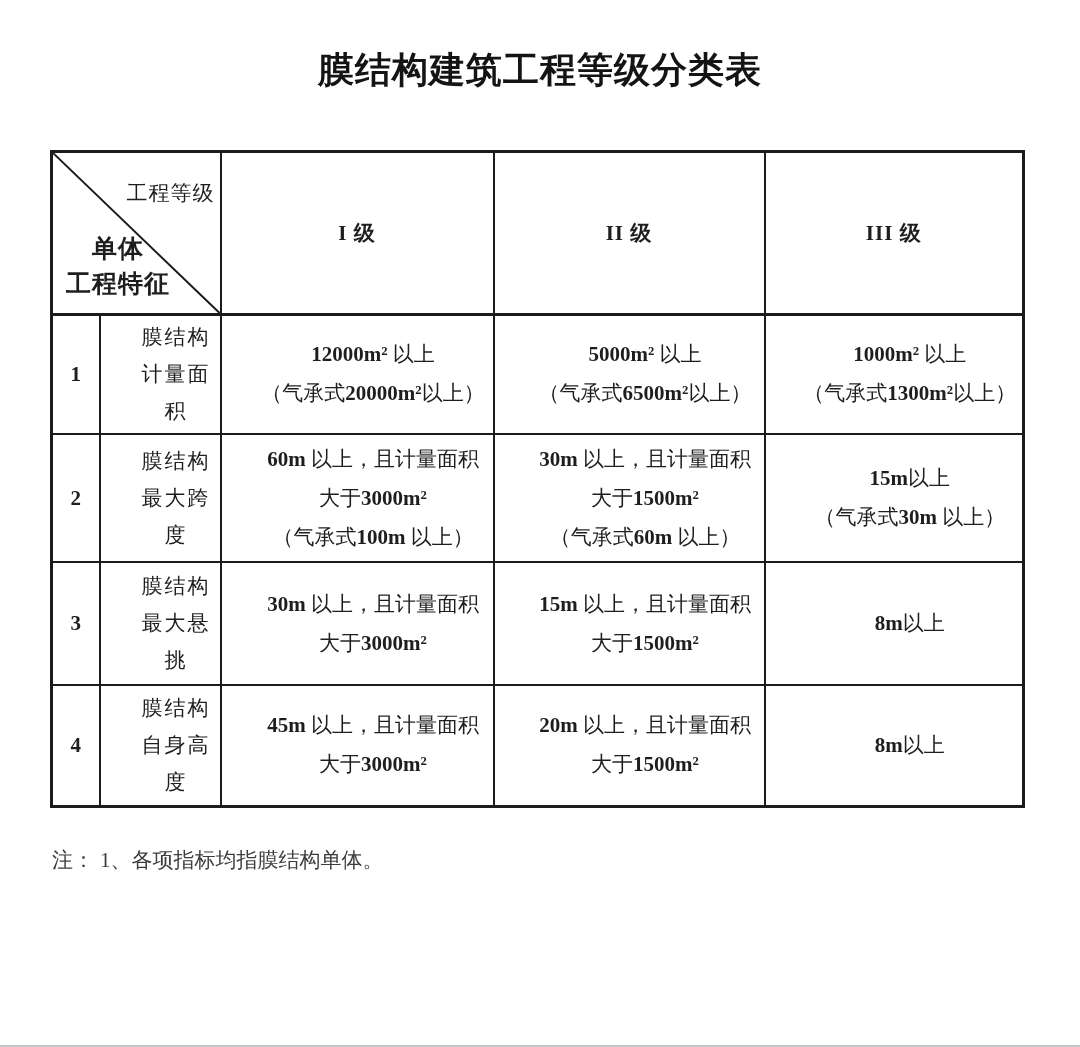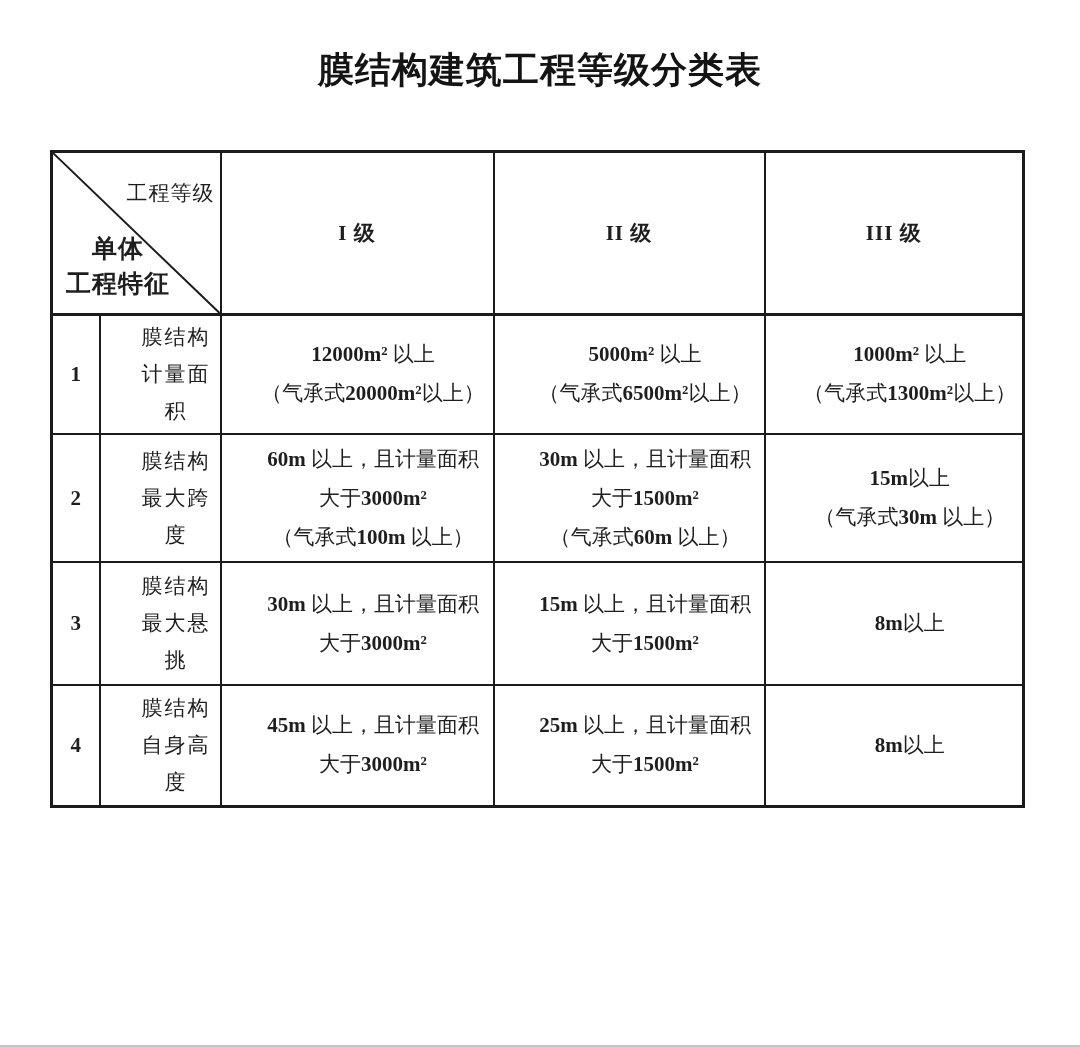--- a/index.html
+++ b/index.html
@@ -147,26 +147,27 @@
     <td class="rownum">4</td>
     <td class="feature">
       <div class="cl">膜结构</div>
       <div class="cl">自身高度</div>
     </td>
     <td>
       <div class="cl"><b>45m</b> 以上，且计量面积</div>
       <div class="cl">大于<b>3000m²</b></div>
     </td>
     <td>
-      <div class="cl"><b>25m</b> 以上，且计量面积</div>
+      <div class="cl"><b>20m</b> 以上，且计量面积</div>
       <div class="cl">大于<b>1500m²</b></div>
     </td>
     <td>
       <div class="cl"><b>8m</b>以上</div>
     </td>
   </tr>
 </tbody>
   </table>
 
 <div class="notes">
+  <p><span class="note-prefix">注：</span><span>1、各项指标均指膜结构单体。</span></p>
 </div>
 
 <div class="bottom-rule"></div>
 
 </body></html>

